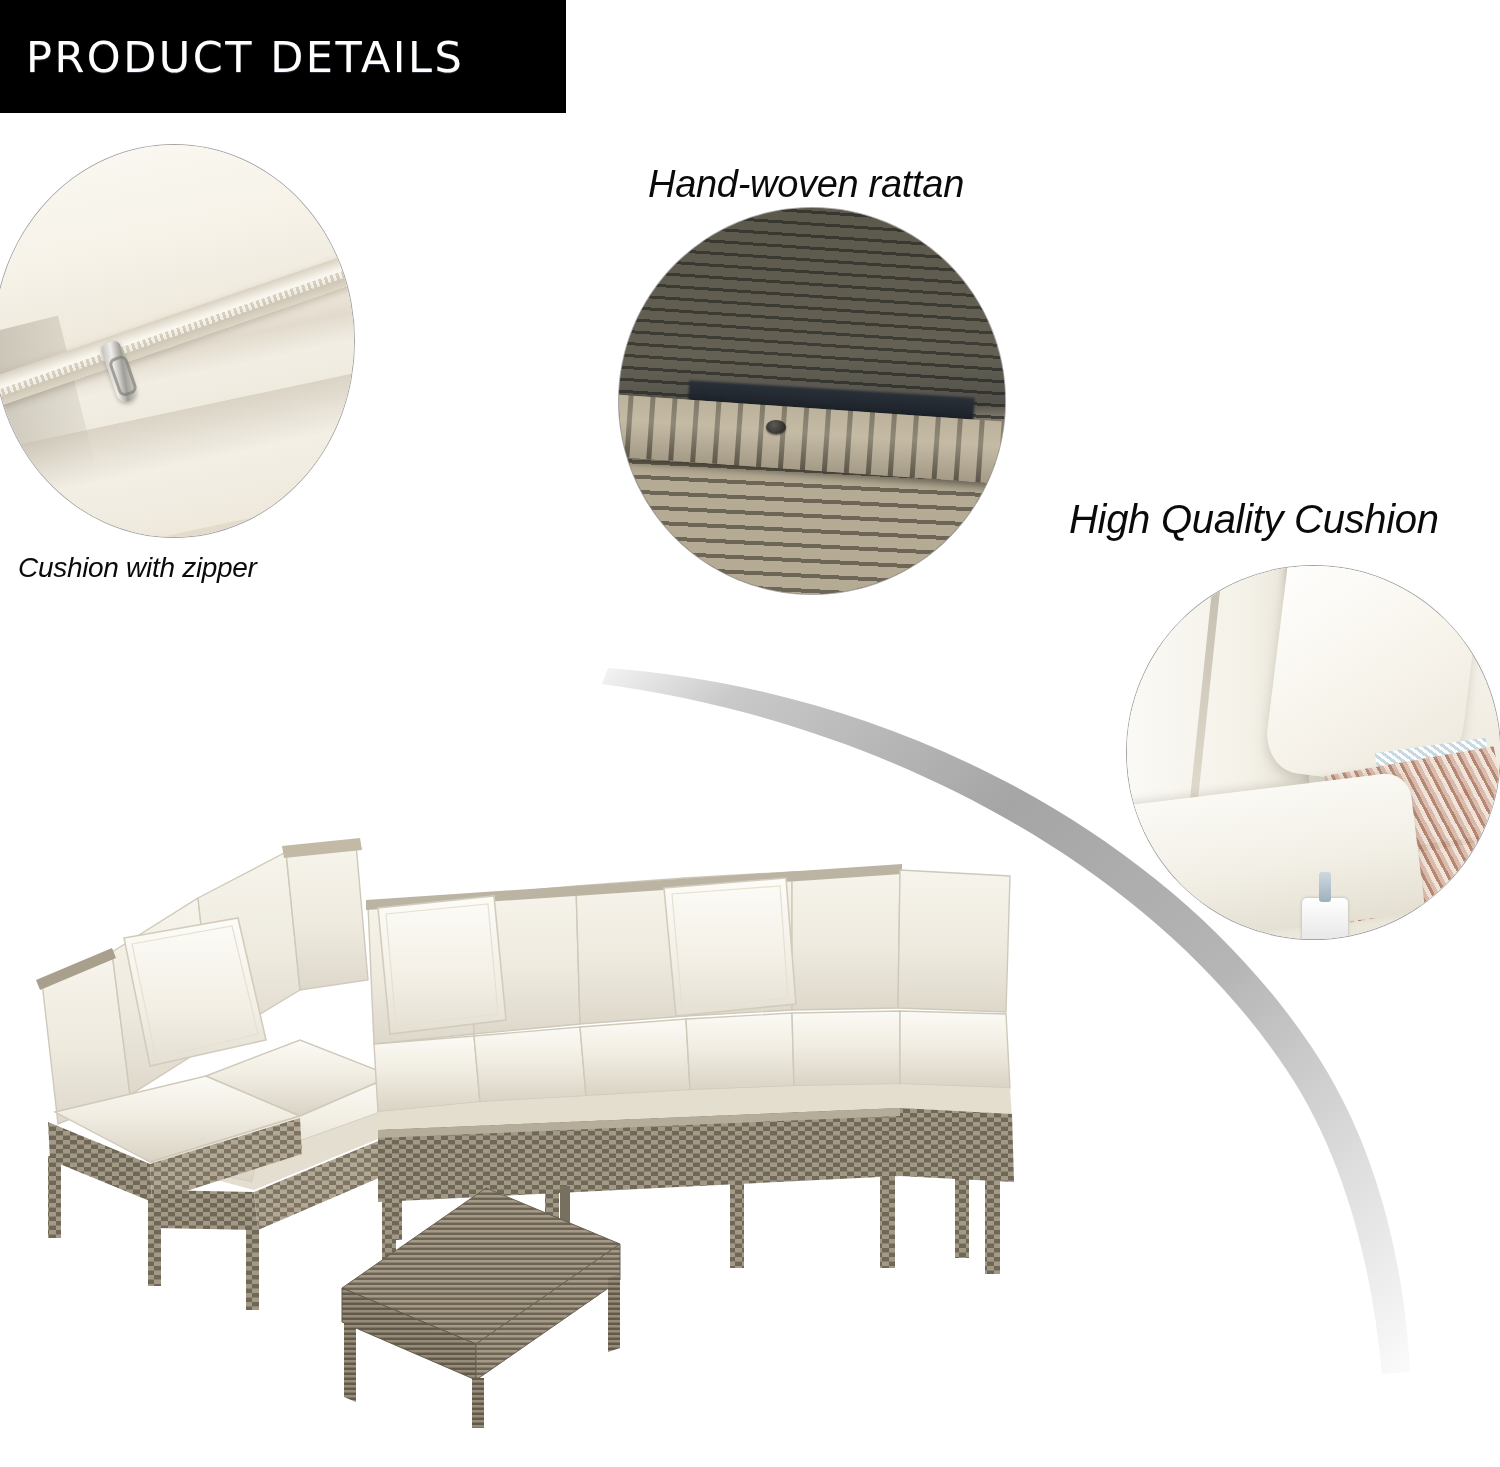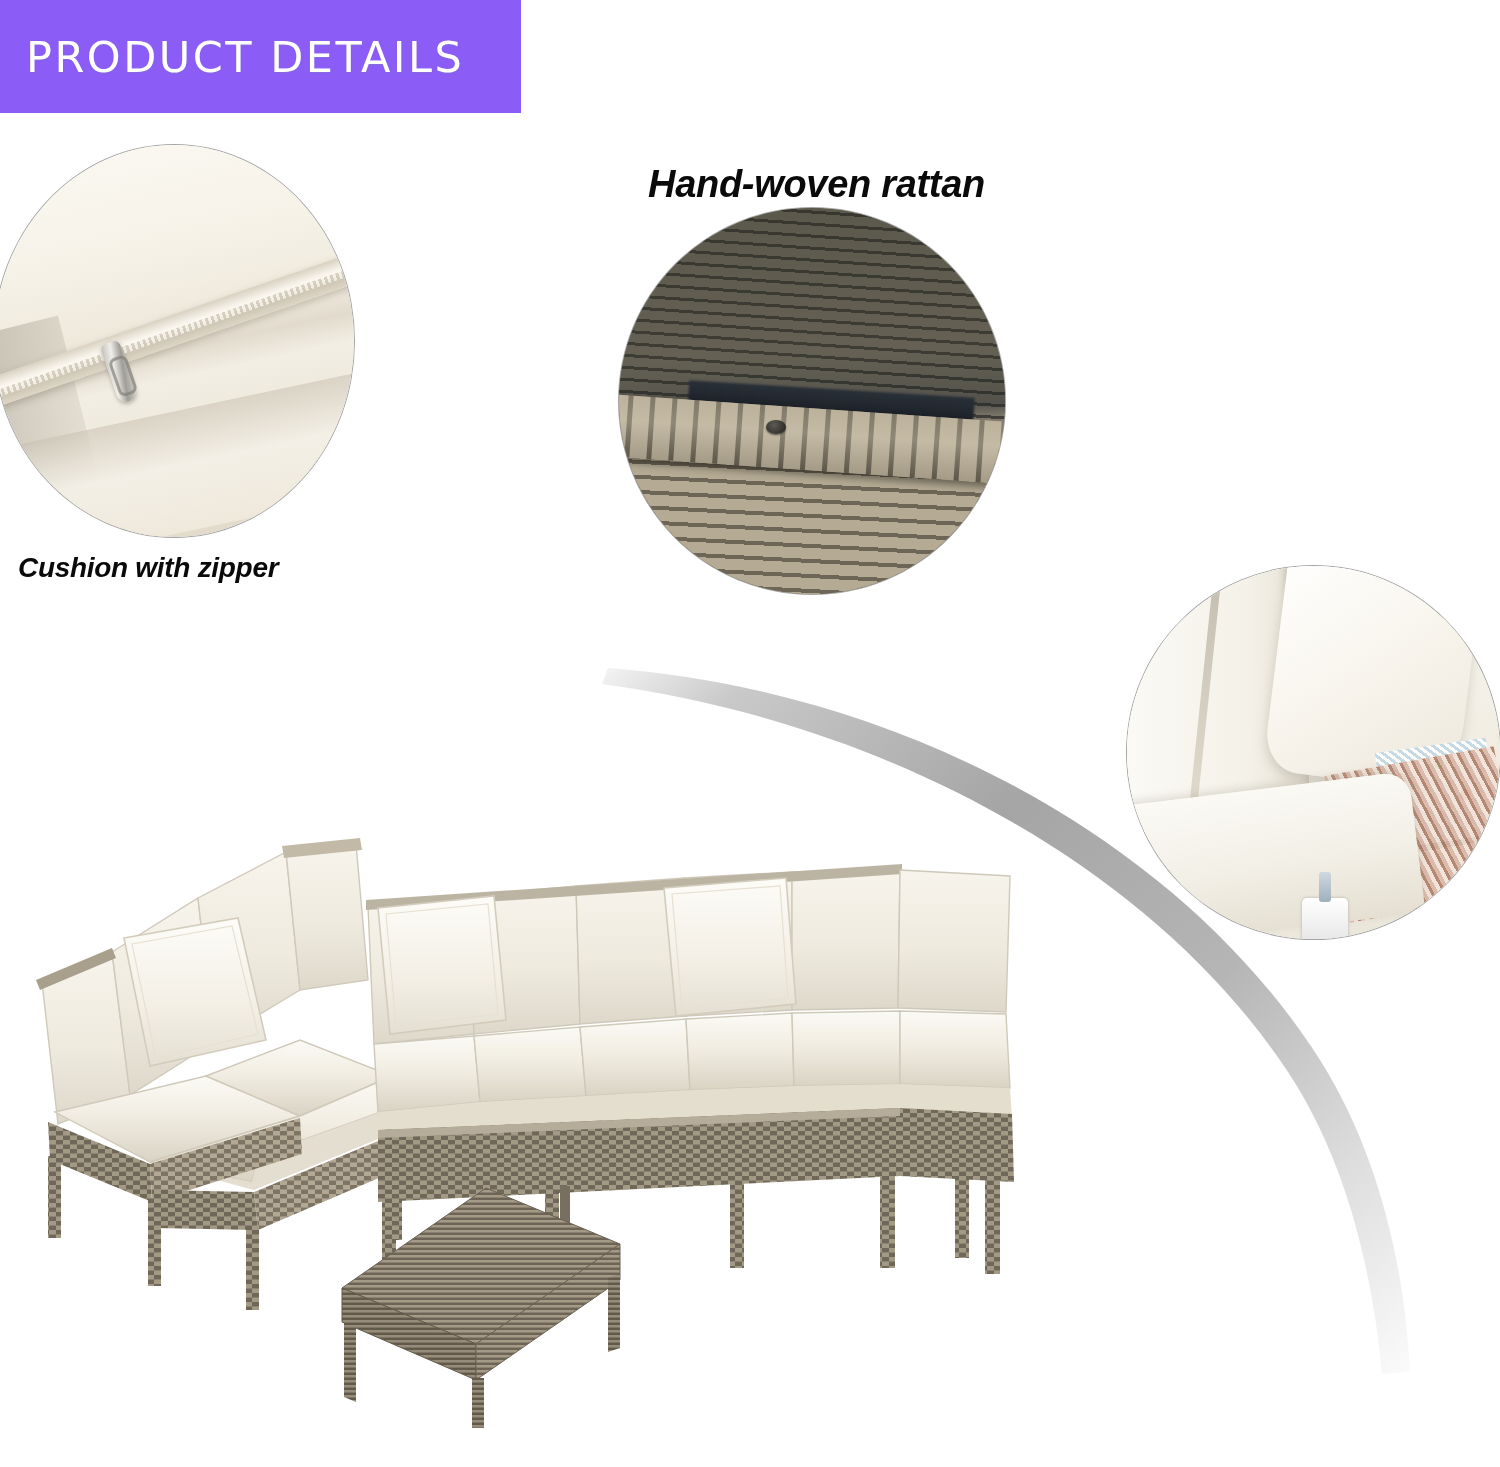--- a/index.html
+++ b/index.html
@@ -16,44 +16,44 @@
     height: 1467px;
     background: #ffffff;
     overflow: hidden;
   }
 
   
   .banner {
     position: absolute;
     left: 0;
     top: 0;
-    width: 521px;
+    width: 566px;
     height: 113px;
-    background: #8b5cf6;
+    background: #000000;
     display: flex;
     align-items: center;
     box-sizing: border-box;
     padding-left: 26px;
   }
   .banner-text {
     color: #ffffff;
     font-family: "DejaVu Sans", sans-serif;
     font-size: 43px;
     font-weight: 400;
     letter-spacing: 2.5px;
     white-space: nowrap;
     text-shadow: 0 1px 1px rgba(120,138,165,0.35);
   }
 
   
   .label {
     position: absolute;
     font-family: "Liberation Sans", sans-serif;
     font-style: italic;
-    font-weight: bold;
+    font-weight: normal;
     color: #0a0a0a;
     white-space: nowrap;
     letter-spacing: -0.3px;
   }
   #label-zipper  { left: 18px;   top: 552px; font-size: 28px; }
   #label-rattan  { left: 648px;  top: 163px; font-size: 38px; }
   #label-quality { left: 1069px; top: 497px; font-size: 40px; }
 
   
   .circle {
@@ -305,20 +305,21 @@
   <div class="label" id="label-rattan">Hand-woven rattan</div>
   <div class="circle" id="circle-rattan">
     <div class="inner">
       <div class="rattan-lower"></div>
       <div class="rattan-dark-gap"></div>
       <div class="rattan-rail"></div>
       <div class="rattan-screw"></div>
     </div>
   </div>
 
+  <div class="label" id="label-quality">High Quality Cushion</div>
   <div class="circle" id="circle-quality">
     <div class="inner">
       <div class="q-back-left"></div>
       <div class="q-seam"></div>
       <div class="q-pillow"></div>
       <div class="q-darkband"></div>
       <div class="q-confetti"></div>
       <div class="q-throw"></div>
       <div class="q-seat"></div>
       <div class="q-bottle"></div>

